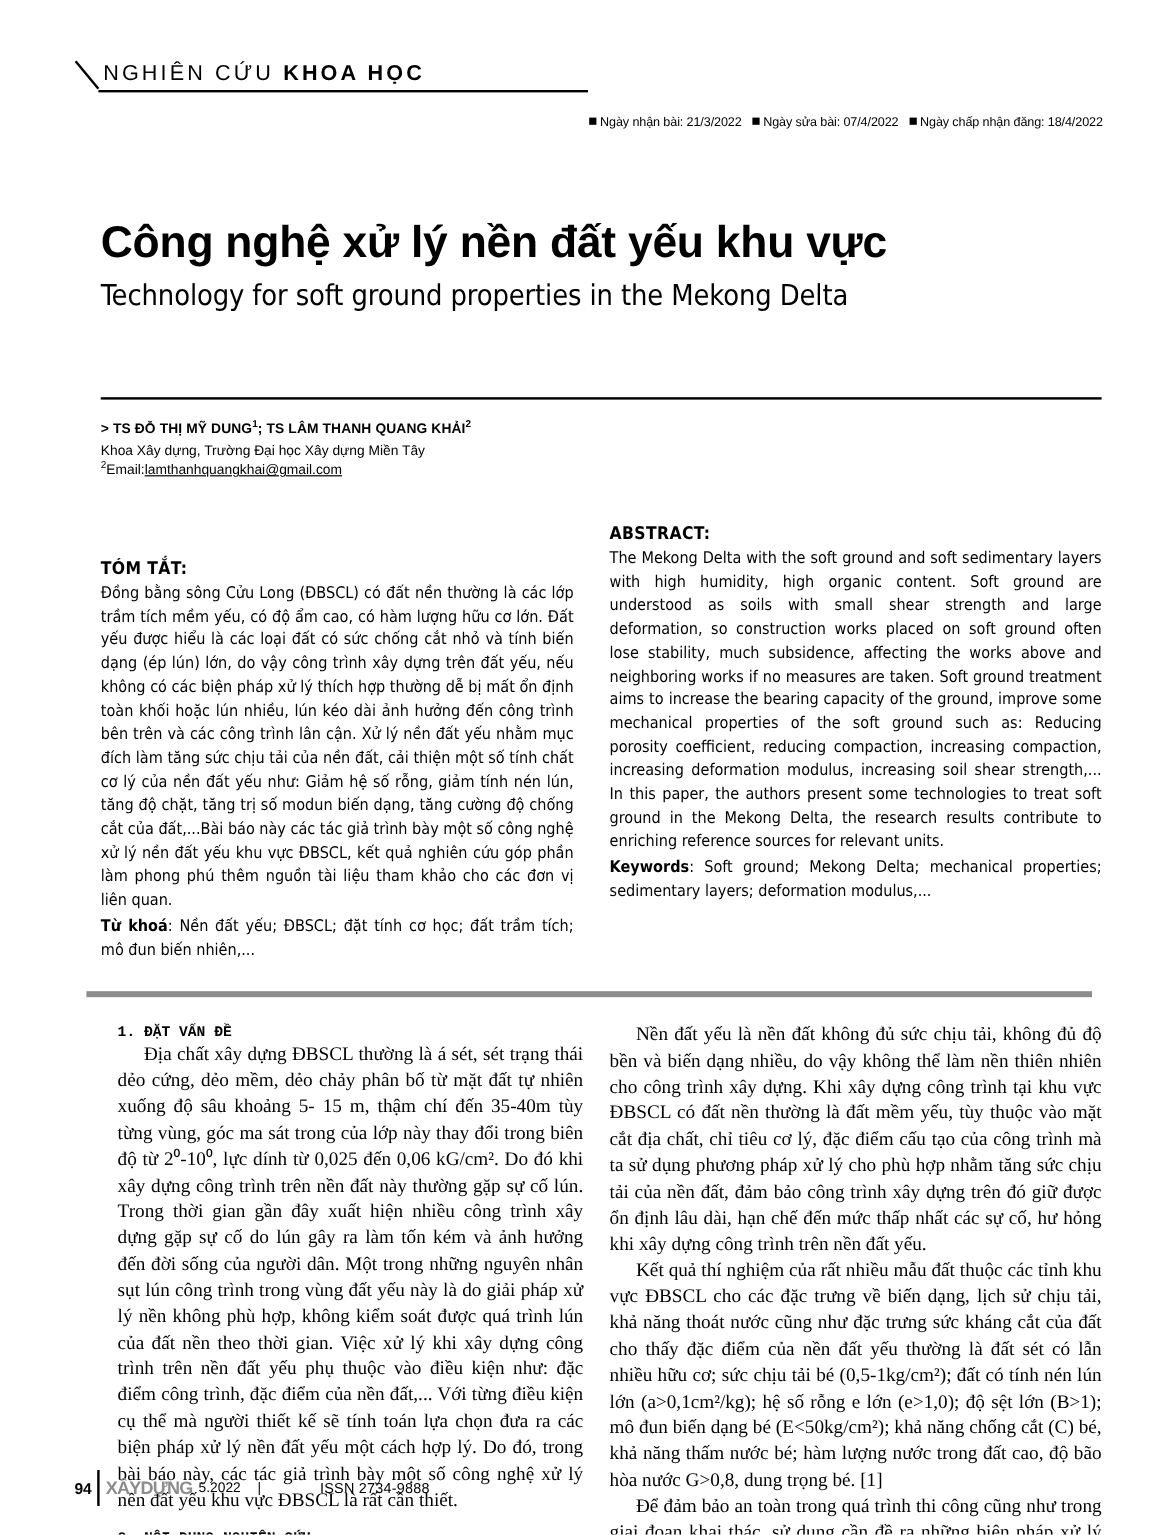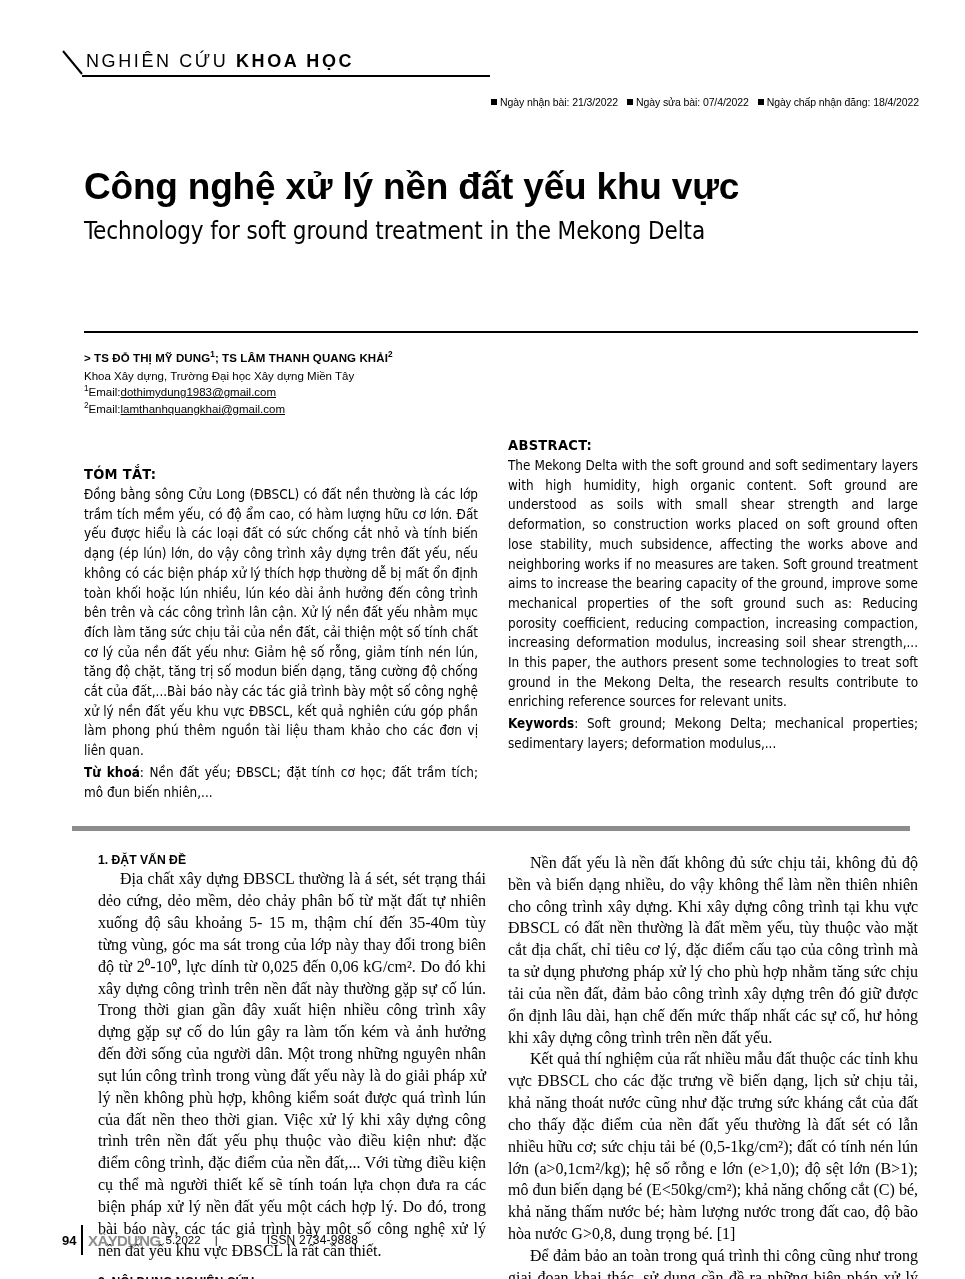--- a/index.html
+++ b/index.html
@@ -73,21 +73,21 @@
     background: #000;
     margin: 0 3px 0 9px;
     vertical-align: 1px;
   }
   .dates .sq.first { margin-left: 0; }
 
   
   .title-block {
     position: absolute;
     left: 84px;
-    top: 163px;
+    top: 178px;
     width: 834px;
   }
   .title-vn {
     font-size: 37px;
     font-weight: 700;
     line-height: 1.28;
     letter-spacing: -0.2px;
     font-stretch: condensed;
   }
   .title-en {
@@ -191,20 +191,21 @@
   .col-right {
     position: absolute;
     left: 508px;
     top: 852px;
     width: 410px;
   }
   .sec-head {
     font-size: 12.2px;
     font-weight: 700;
     line-height: 1.35;
+    font-family: Liberation Mono, monospace;
   }
   .sec-head.sp {
     margin-top: 13px;
   }
   .body-p {
     font-size: 16px;
     line-height: 1.365;
     text-align: justify;
     text-indent: 22px;
     margin: 0;
@@ -267,28 +268,27 @@
     <div class="rh-text"><span class="rh-light">NGHIÊN CỨU </span><span>KHOA HỌC</span></div>
     <div class="rh-rule"></div>
   </div>
 
   <div class="dates">
     <span class="sq first"></span><span>Ngày nhận bài: </span><span>21/3/2022</span><span class="sq"></span><span>Ngày sửa bài: </span><span>07/4/2022</span><span class="sq"></span><span>Ngày chấp nhận đăng: </span><span>18/4/2022</span>
   </div>
 
   <div class="title-block">
     <div class="title-vn">Công nghệ xử lý nền đất yếu khu vực</div>
-    <div class="title-en">Technology for soft ground treatment in the Mekong Delta</div>
+    <div class="title-en">Technology for soft ground properties in the Mekong Delta</div>
   </div>
   <div class="rule-under-title"></div>
 
   <div class="authors">
     <div class="a-names"><span>&gt; TS ĐỖ THỊ MỸ DUNG</span><sup>1</sup><span>; TS LÂM THANH QUANG KHẢI</span><sup>2</sup></div>
     <div class="a-affil">Khoa Xây dựng, Trường Đại học Xây dựng Miền Tây</div>
-    <div class="a-email"><sup>1</sup><span>Email:</span><span class="mail-link">dothimydung1983@gmail.com</span></div>
     <div class="a-email"><sup>2</sup><span>Email:</span><span class="mail-link">lamthanhquangkhai@gmail.com</span></div>
   </div>
 
   <div class="abs-left">
     <div class="abs-heading">TÓM TẮT:</div>
     <div class="abs-body">Đồng bằng sông Cửu Long (ĐBSCL) có đất nền thường là các lớp trầm tích mềm yếu, có độ ẩm cao, có hàm lượng hữu cơ lớn. Đất yếu được hiểu là các loại đất có sức chống cắt nhỏ và tính biến dạng (ép lún) lớn, do vậy công trình xây dựng trên đất yếu, nếu không có các biện pháp xử lý thích hợp thường dễ bị mất ổn định toàn khối hoặc lún nhiều, lún kéo dài ảnh hưởng đến công trình bên trên và các công trình lân cận. Xử lý nền đất yếu nhằm mục đích làm tăng sức chịu tải của nền đất, cải thiện một số tính chất cơ lý của nền đất yếu như: Giảm hệ số rỗng, giảm tính nén lún, tăng độ chặt, tăng trị số modun biến dạng, tăng cường độ chống cắt của đất,...Bài báo này các tác giả trình bày một số công nghệ xử lý nền đất yếu khu vực ĐBSCL, kết quả nghiên cứu góp phần làm phong phú thêm nguồn tài liệu tham khảo cho các đơn vị liên quan.</div>
     <div class="abs-body abs-kw"><span class="kw-label">Từ khoá</span><span>: Nền đất yếu; ĐBSCL; đặt tính cơ học; đất trầm tích; mô đun biến nhiên,...</span></div>
   </div>
 
   <div class="abs-right">

